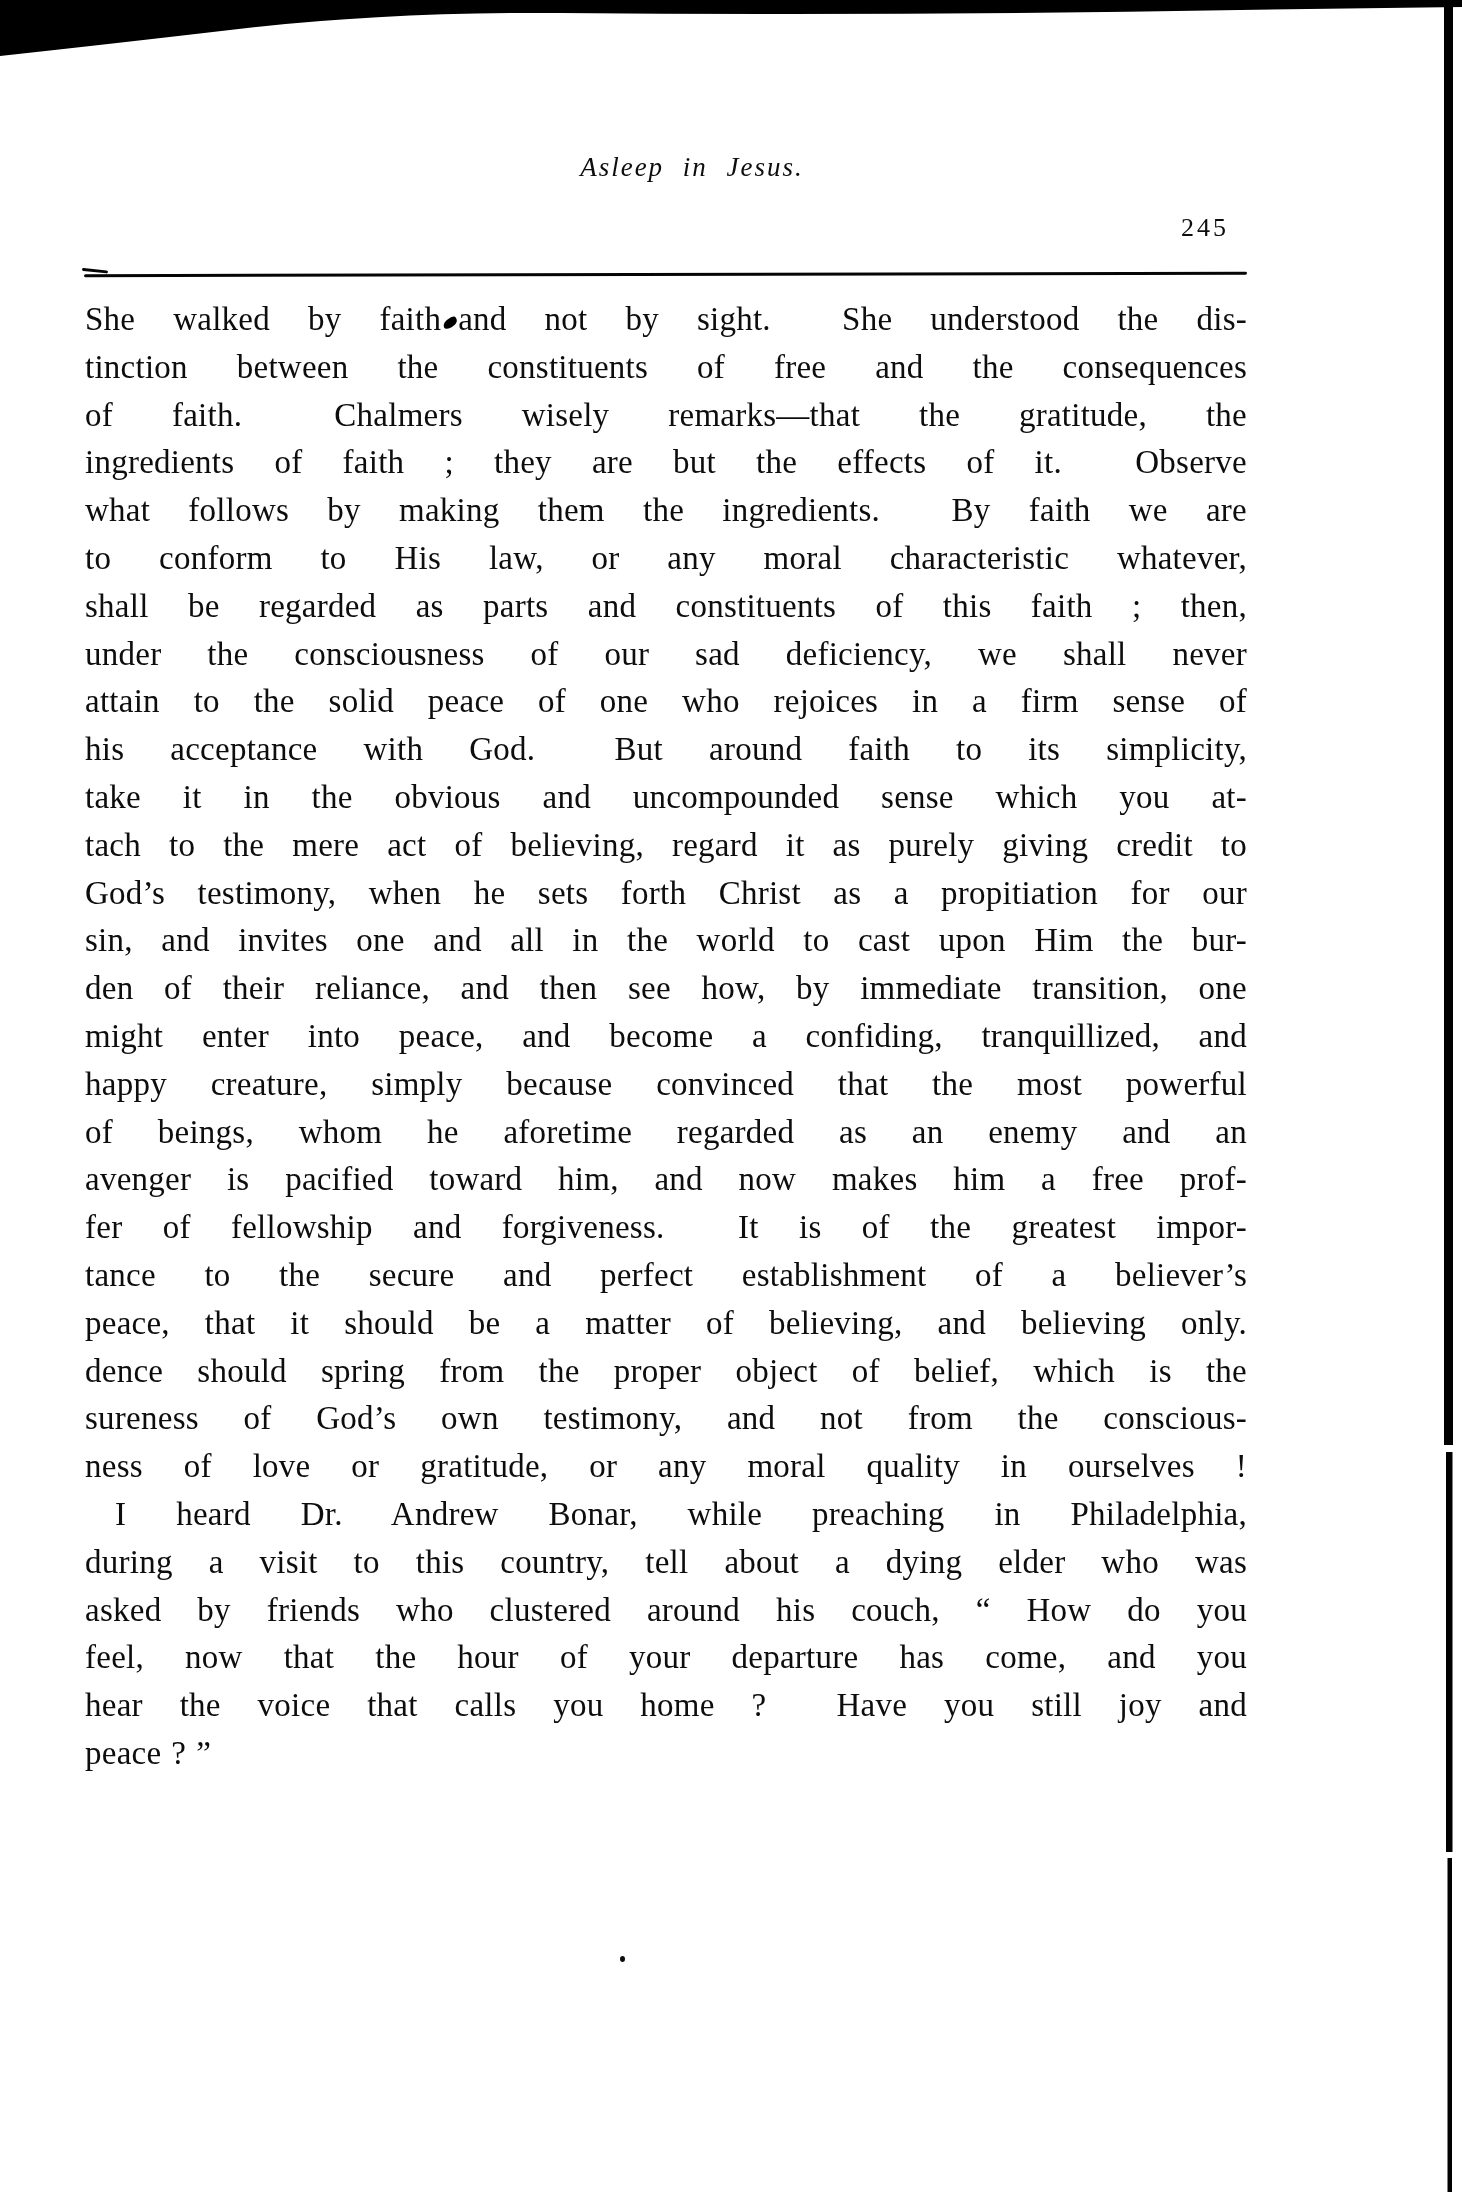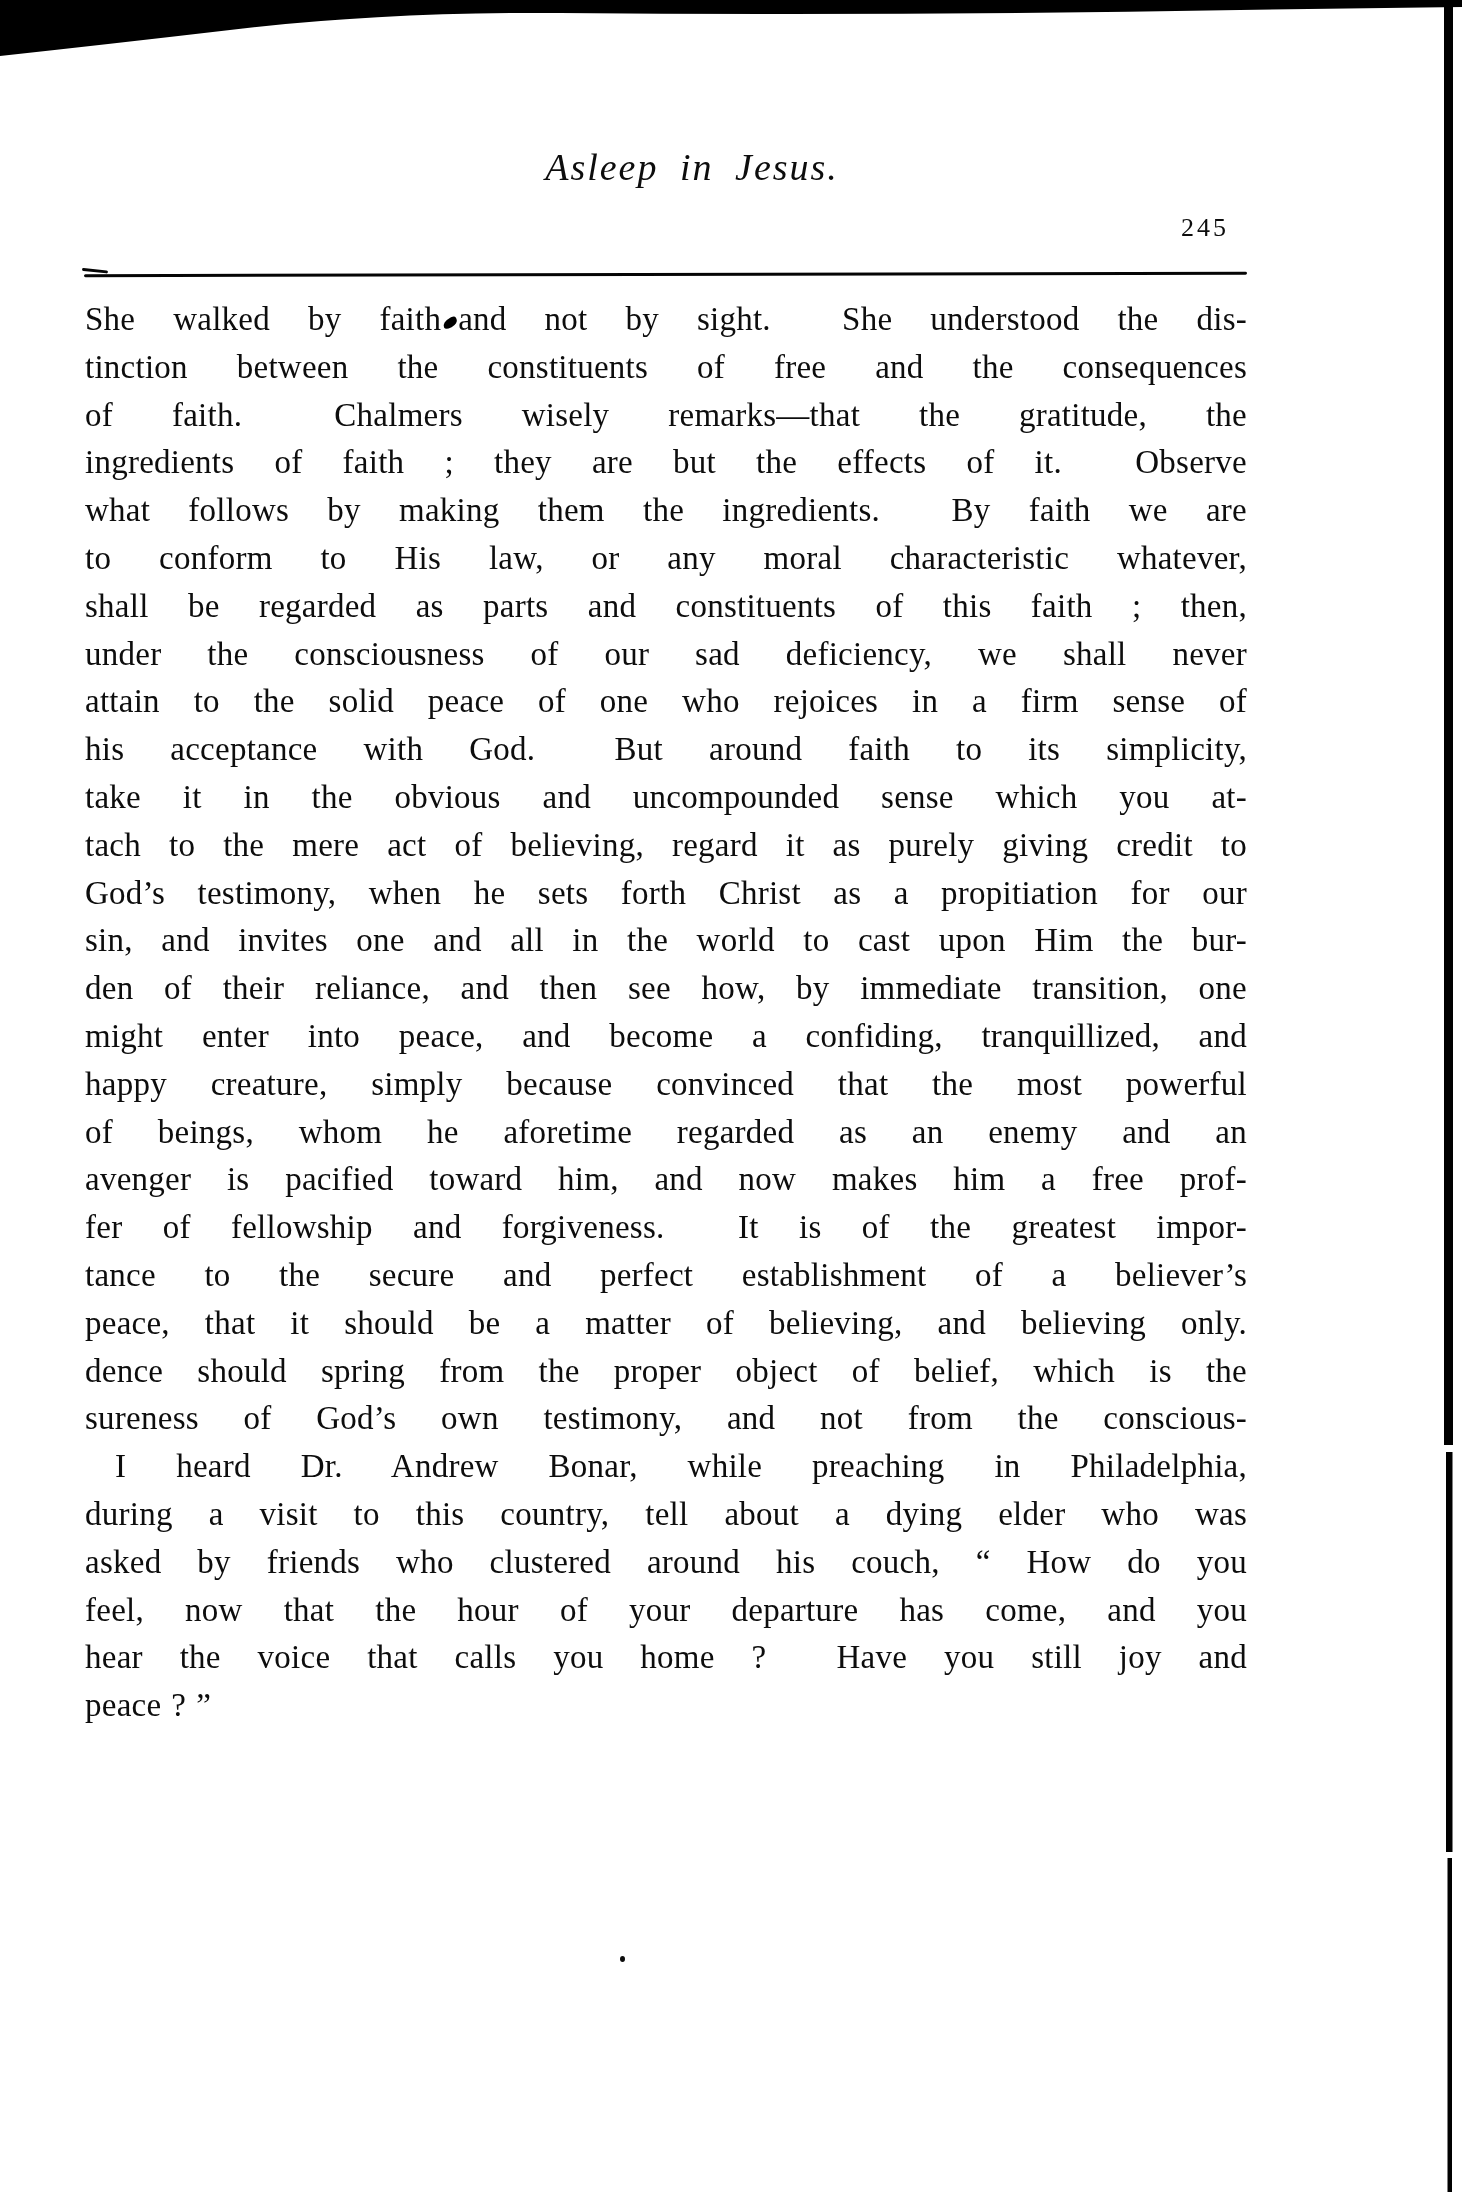--- a/index.html
+++ b/index.html
@@ -12,21 +12,21 @@
     color:#0d0d0d;
   }
   .scan-overlay{
     position:absolute;left:0;top:0;width:1462px;height:2192px;
     pointer-events:none;z-index:5;
   }
   .running-title{
     position:absolute;left:85px;top:143px;width:1162px;
     text-align:center;
     font-style:italic;
-    font-size:38px;line-height:48px;
+    font-size:27px;line-height:48px;
     letter-spacing:2px;
     word-spacing:10px;
     transform:translateX(26px);
   }
   .page-number{
     position:absolute;left:1181px;top:208px;
     font-size:26px;line-height:40px;letter-spacing:3px;
   }
   .rule{
     position:absolute;left:84px;top:273px;width:1163px;height:3px;
@@ -97,20 +97,21 @@
       <div class="line"><span class="it">den of their reliance, and then see how, by immediate transition, one</span></div>
       <div class="line"><span class="it">might enter into peace, and become a confiding, tranquillized, and</span></div>
       <div class="line"><span class="it">happy creature,</span><span> simply because convinced that the most powerful</span></div>
       <div class="line"><span>of beings, whom he aforetime regarded as an enemy and an</span></div>
       <div class="line"><span>avenger is pacified toward him, and now makes him a free prof-</span></div>
       <div class="line"><span>fer of fellowship and forgiveness.  It is of the greatest impor-</span></div>
       <div class="line"><span>tance to the secure and perfect establishment of a believer’s</span></div>
       <div class="line"><span>peace, that it should be a matter of believing, and believing only.</span></div>
       <div class="line"><span>dence should spring from the proper object of belief, which is the</span></div>
       <div class="line"><span>sureness of God’s own testimony, and not from the conscious-</span></div>
+      <div class="line"><span>ness of love or gratitude, or any moral quality in ourselves !</span></div>
       <div class="line indent"><span>I heard Dr. Andrew Bonar, while preaching in Philadelphia,</span></div>
       <div class="line"><span>during a visit to this country, tell about a dying elder who was</span></div>
       <div class="line"><span>asked by friends who clustered around his couch, “ How do you</span></div>
       <div class="line"><span>feel, now that the hour of your departure has come, and you</span></div>
       <div class="line"><span>hear the voice that calls you home ?  Have you still joy and</span></div>
       <div class="line last"><span>peace ? ”</span></div>
     </div>
 
   <div class="stray-dot"></div>
 

